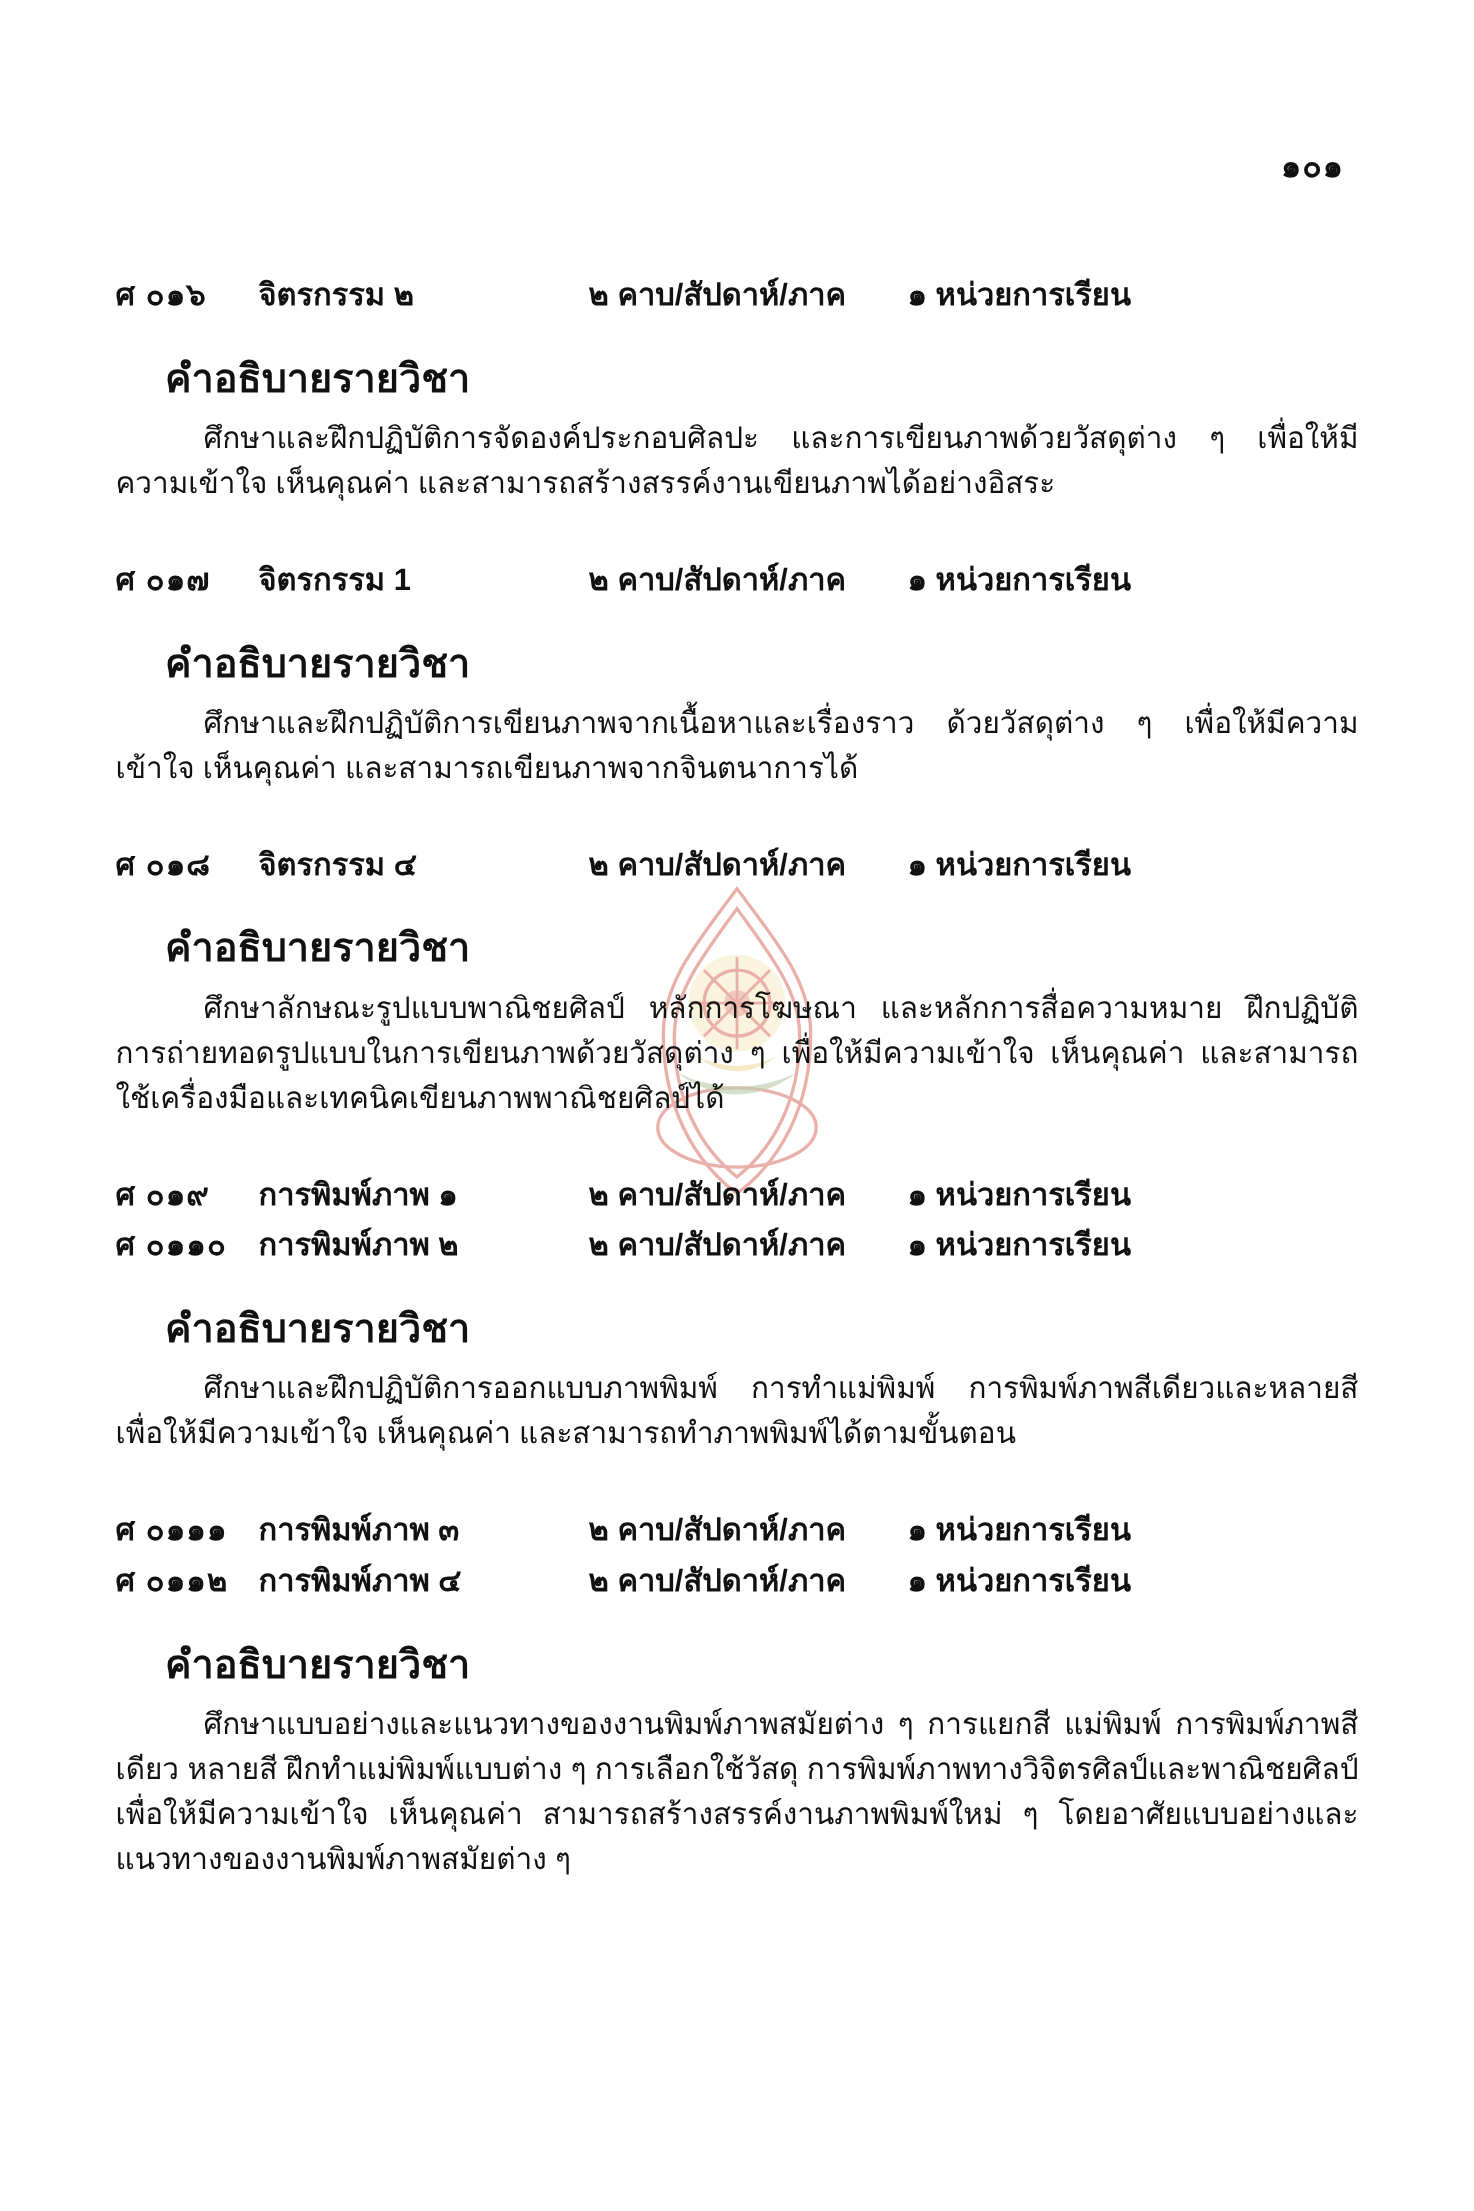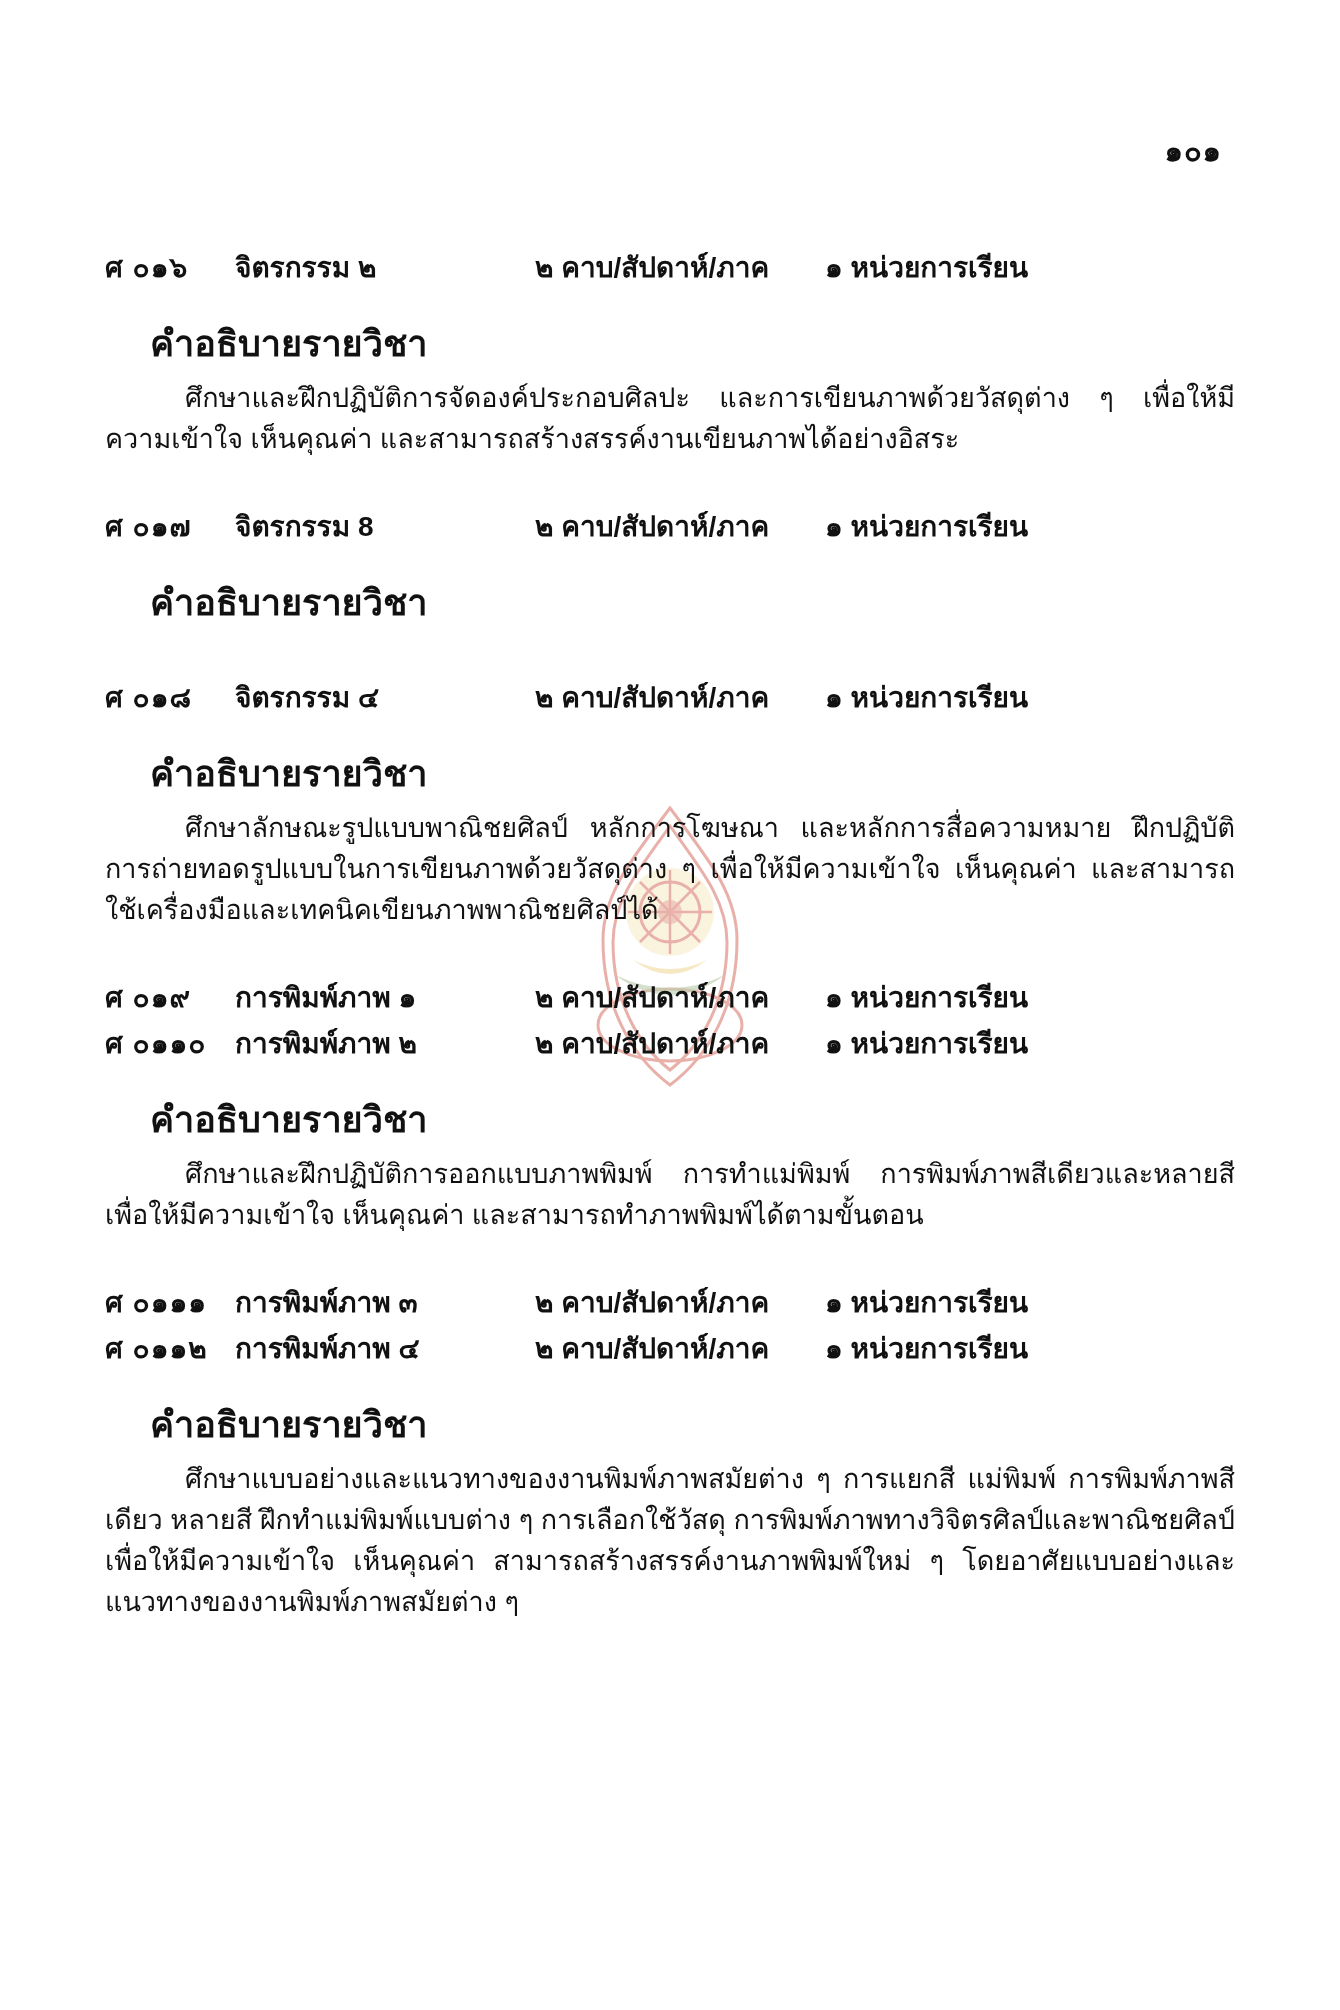--- a/index.html
+++ b/index.html
@@ -149,31 +149,32 @@
           <span>หน่วยการเรียน</span>
         </span>
       </div>
       <div class="desc-heading">คำอธิบายรายวิชา</div>
       <p class="desc-body"><span class="indent"></span><span>ศึกษาและฝึกปฏิบัติการจัดองค์ประกอบศิลปะ   และการเขียนภาพด้วยวัสดุต่าง ๆ เพื่อให้มีความเข้าใจ เห็นคุณค่า และสามารถสร้างสรรค์งานเขียนภาพได้อย่างอิสระ</span></p>
     </div>
 
     <div class="block">
       <div class="course-row">
         <span class="course-code">ศ ๐๑๗</span>
-        <span class="course-title">จิตรกรรม 8</span>
-        <span class="course-periods">
-          <span class="num">๒</span>
-          <span>คาบ/สัปดาห์/ภาค</span>
-        </span>
-        <span class="course-credit">
-          <span class="num">๑</span>
-          <span>หน่วยการเรียน</span>
-        </span>
-      </div>
-      <div class="desc-heading">คำอธิบายรายวิชา</div>
+        <span class="course-title">จิตรกรรม 1</span>
+        <span class="course-periods">
+          <span class="num">๒</span>
+          <span>คาบ/สัปดาห์/ภาค</span>
+        </span>
+        <span class="course-credit">
+          <span class="num">๑</span>
+          <span>หน่วยการเรียน</span>
+        </span>
+      </div>
+      <div class="desc-heading">คำอธิบายรายวิชา</div>
+      <p class="desc-body"><span class="indent"></span><span>ศึกษาและฝึกปฏิบัติการเขียนภาพจากเนื้อหาและเรื่องราว  ด้วยวัสดุต่าง ๆ  เพื่อให้มีความเข้าใจ เห็นคุณค่า และสามารถเขียนภาพจากจินตนาการได้</span></p>
     </div>
 
     <div class="block">
       <div class="course-row">
         <span class="course-code">ศ ๐๑๘</span>
         <span class="course-title">จิตรกรรม ๔</span>
         <span class="course-periods">
           <span class="num">๒</span>
           <span>คาบ/สัปดาห์/ภาค</span>
         </span>

